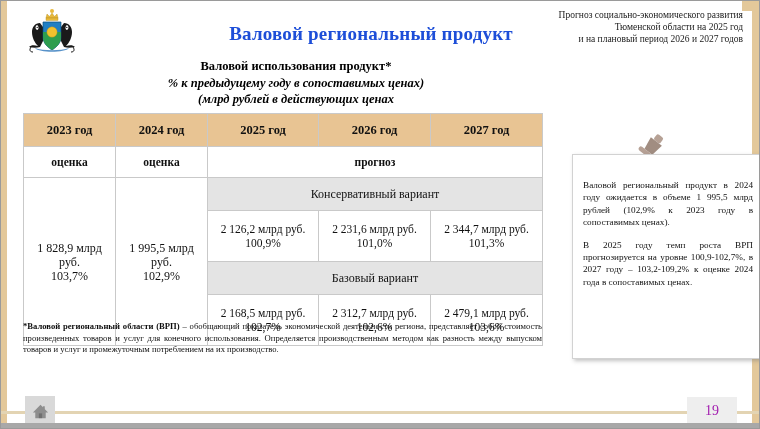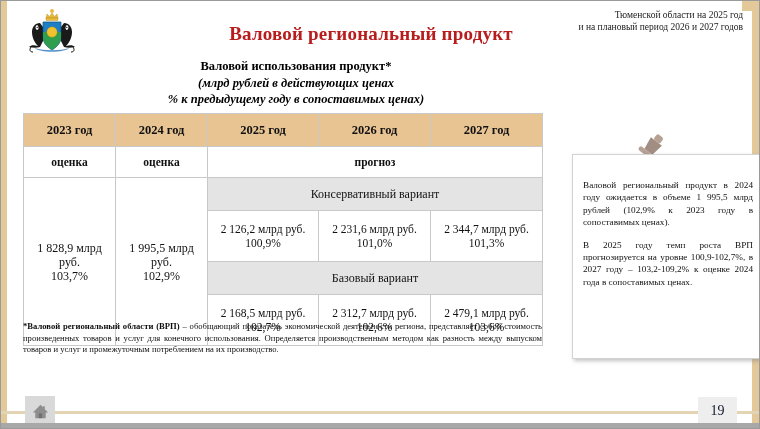--- a/index.html
+++ b/index.html
@@ -43,21 +43,21 @@
     width: 62px; height: 52px;
   }
   
   .main-title {
     position: absolute;
     left: 160px; top: 22px;
     width: 420px;
     text-align: center;
     font-size: 19px;
     font-weight: bold;
-    color: #b91c1c;
+    color: #1d4ed8;
     letter-spacing: 0.2px;
   }
   .corner-note {
     position: absolute;
     right: 16px; top: 8px;
     width: 200px;
     text-align: right;
     font-size: 9.5px;
     line-height: 12px;
     color: #1a1a1a;
@@ -176,27 +176,27 @@
     left: 24px; top: 395px;
     width: 30px; height: 30px;
     background: #d9d9d9;
     display: flex;
     align-items: center;
     justify-content: center;
   }
   .page-num {
     position: absolute;
     right: 22px; top: 396px;
-    width: 39px; height: 27px;
+    width: 50px; height: 27px;
     background: #eeeeee;
     display: flex;
     align-items: center;
     justify-content: center;
     font-size: 14px;
-    color: #0f172a;
+    color: #a21caf;
   }
   .bottom-edge {
     position: absolute;
     left: 0; bottom: 0;
     width: 760px; height: 5px;
     background: #a8a8a8;
   }
 </style>
 </head>
 <body>
@@ -227,28 +227,29 @@
       <circle cx="31" cy="25" r="5.2" fill="#f2c12e" stroke="#b08c1e" stroke-width="0.4"></circle>
 
       <path d="M14 41 C22 44 40 44 48 41 C44 46 18 46 14 41 Z" fill="#3b7fc0" opacity="0.85"></path>
       <path d="M10 40 C8 43 9 45 12 45 M52 40 C54 43 53 45 50 45" stroke="#1a1a1a" stroke-width="1" fill="none"></path>
     </svg>
   </div>
 
   <div class="main-title">Валовой региональный продукт</div>
 
   <div class="corner-note">
+    <div>Прогноз социально-экономического развития</div>
     <div>Тюменской области на 2025 год</div>
     <div>и на плановый период 2026 и 2027 годов</div>
   </div>
 
   <div class="subtitle">
     <div>Валовой использования продукт*</div>
+    <div class="ital">% к предыдущему году в сопоставимых ценах)</div>
     <div class="ital">(млрд рублей в действующих ценах</div>
-    <div class="ital">% к предыдущему году в сопоставимых ценах)</div>
   </div>
 
   <div class="tbl-wrap">
     <table class="vrp">
       <colgroup>
         <col style="width:92px">
         <col style="width:92px">
         <col style="width:111px">
         <col style="width:112px">
         <col style="width:112px">

